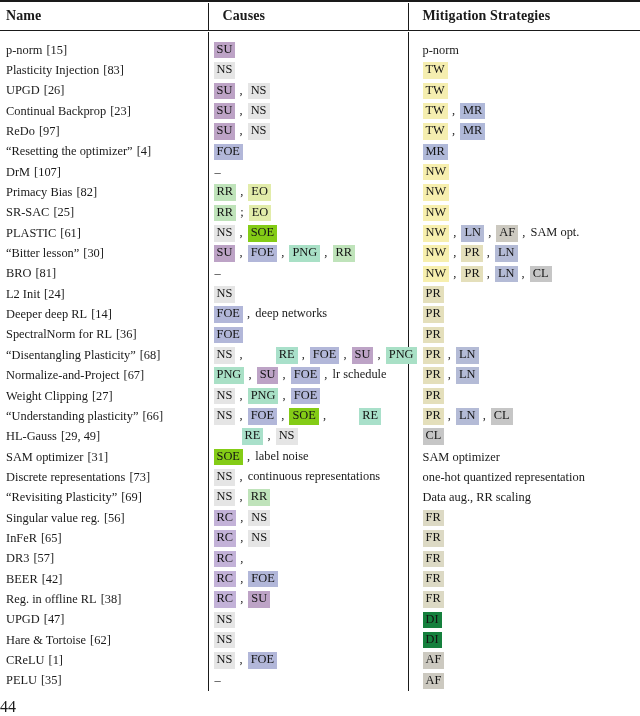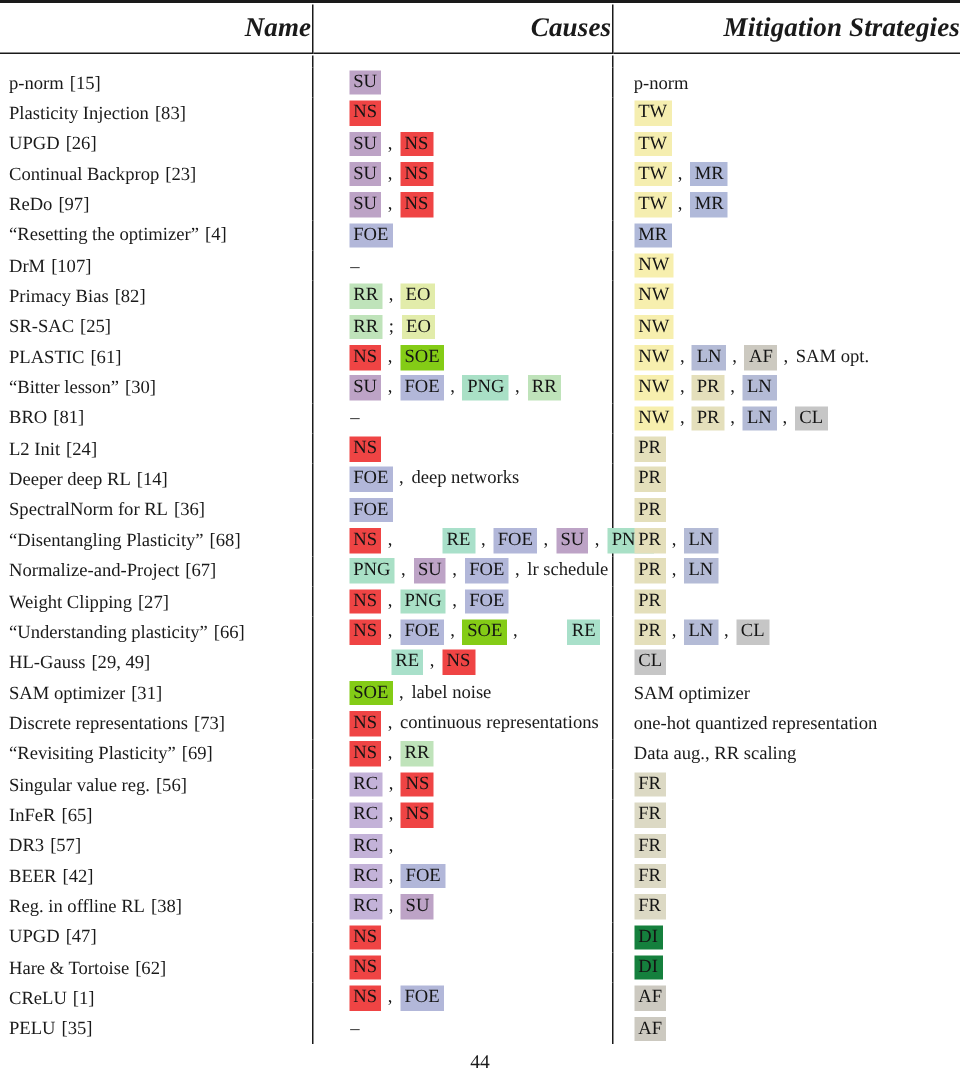--- a/index.html
+++ b/index.html
@@ -34,39 +34,38 @@
   .rule-top    { height: 2px; }
   .rule-top td { border-top: 2.2px solid #1a1a1a; padding: 0; line-height: 0; font-size: 0; }
 
   .rule-head td {
     border-top: 0.9px solid #1a1a1a;
     padding: 0; line-height: 0; font-size: 0; height: 1px;
   }
 
   thead th {
     font-weight: bold;
-    text-align: right;
-    font-size: 18px;
+    text-align: left;
+    font-size: 14px;
     padding: 5px 0 6px 0;
     letter-spacing: 0.1px;
-    font-style: italic;
   }
   th.h-name  { padding-left: 6px; }
   th.h-cause { padding-left: 14px; border-left: 0.9px solid #1a1a1a; }
   th.h-mit   { padding-left: 14px; border-left: 0.9px solid #1a1a1a; }
 
   tbody td {
     padding: 0;
     height: 20.35px;
     vertical-align: middle;
     white-space: nowrap;
     overflow: visible;
   }
   td.d-name  { padding-left: 6px; }
-  td.d-cause { padding-left: 24px; border-left: 0.9px solid #1a1a1a; }
+  td.d-cause { padding-left: 5px; border-left: 0.9px solid #1a1a1a; }
   td.d-mit   { padding-left: 14px; border-left: 0.9px solid #1a1a1a; }
 
   tbody tr.spacer-top td { height: 8px; border-left: 0.9px solid #1a1a1a; }
   tbody tr.spacer-top td.d-name { border-left: 0; }
 
   .ref { }
   .nm-gap { display: inline-block; width: 4px; }
 
   .tag {
     display: inline-block;
@@ -74,21 +73,21 @@
     margin: 0;
     line-height: 1.25;
     font-size: 12.4px;
     color: #141414;
   }
   .sep { display: inline-block; padding: 0 2px 0 1px; }
   .plain { display: inline-block; }
   .dash { display: inline-block; padding-left: 1px; }
 
   .t-SU  { background: #bda3c6; }
-  .t-NS  { background: #ef4444; }
+  .t-NS  { background: #e5e5e5; }
   .t-FOE { background: #b2b7d9; }
   .t-RR  { background: #bfe3ba; }
   .t-EO  { background: #e2ecaa; }
   .t-SOE { background: #84cc16; }
   .t-PNG { background: #a9e0c6; }
   .t-RE  { background: #a9e0ca; margin-left: 28px; }
   .t-RC  { background: #c3b2d8; }
 
   .t-TW  { background: #f5eeb0; }
   .t-NW  { background: #f7efae; }
@@ -97,22 +96,22 @@
   .t-LN  { background: #b4bbd6; }
   .t-CL  { background: #c6c6c6; }
   .t-AF  { background: #ccc9c0; }
   .t-FR  { background: #dcd9c4; }
   .t-DI  { background: #15803d; }
 
   .pagenum {
     position: absolute;
     left: 0; right: 0;
     bottom: 0px;
-    text-align: center;
-    font-size: 13px;
+    text-align: left;
+    font-size: 16px;
     color: #1a1a1a;
   }
 </style>
 </head>
 <body>
 
 <div class="page">
 
   <table class="tbl">
     <colgroup>

